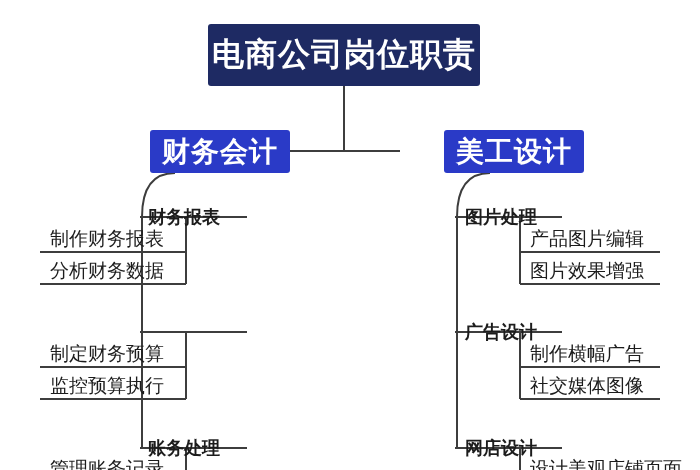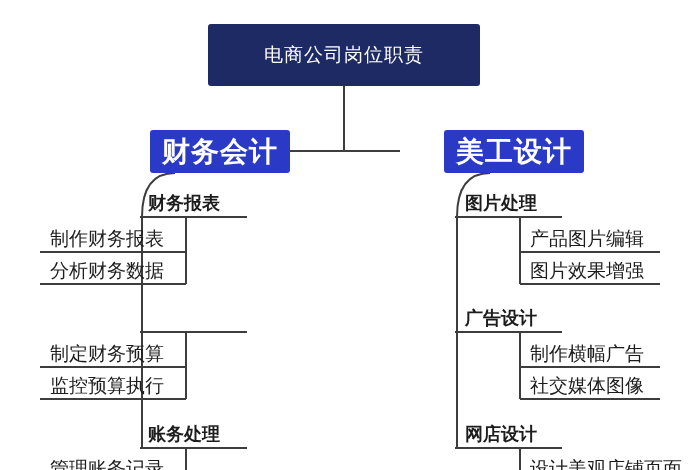--- a/index.html
+++ b/index.html
@@ -10,37 +10,37 @@
     background:#ffffff;
     font-family:"Liberation Sans","DejaVu Sans",sans-serif;
   }
   .wires{position:absolute;left:0;top:0;pointer-events:none;}
   .wires path{stroke:#3d3d3d;stroke-width:2;fill:none;}
 
   .root-node{
     position:absolute;left:208px;top:24px;width:272px;height:62px;
     background:#1e2a63;color:#ffffff;
     display:flex;align-items:center;justify-content:center;
-    font-size:19px;font-weight:normal;letter-spacing:1px;
+    font-size:32px;font-weight:bold;letter-spacing:1px;
     border-radius:3px;cursor:default;
   }
   .branch-node{
     position:absolute;top:130px;width:140px;height:43px;
     background:#2a3ac7;color:#ffffff;
     display:flex;align-items:center;justify-content:center;
     font-size:28px;font-weight:bold;letter-spacing:1px;
     border-radius:3px;cursor:default;
   }
   .branch-left{left:150px;}
   .branch-right{left:400px;margin-left:44px;}
 
   .section-label{
     position:absolute;height:24px;line-height:24px;
     font-size:18px;font-weight:bold;color:#1c1c1c;
-    white-space:nowrap;cursor:default;
+    white-space:nowrap;cursor:default;margin-top:14px;
   }
   .sec-left{left:140px;width:104px;padding-left:8px;}
   .sec-right{left:455px;width:104px;padding-left:10px;}
 
   .child-label{
     position:absolute;height:22px;line-height:22px;
     font-size:19px;color:#1c1c1c;
     white-space:nowrap;cursor:default;
   }
   .child-left{left:40px;width:142px;padding-left:10px;}

